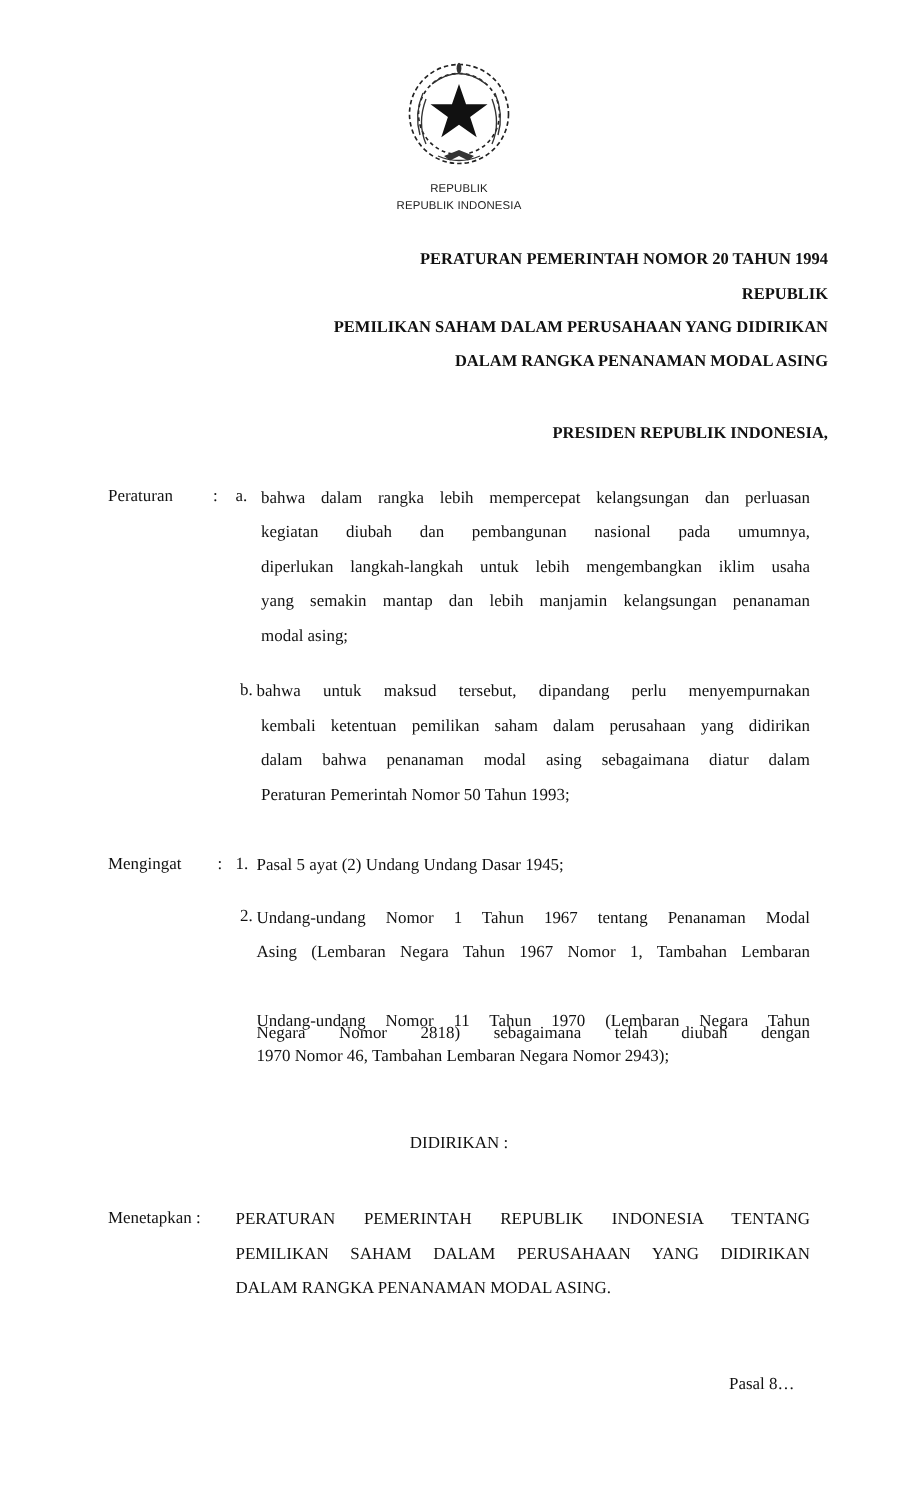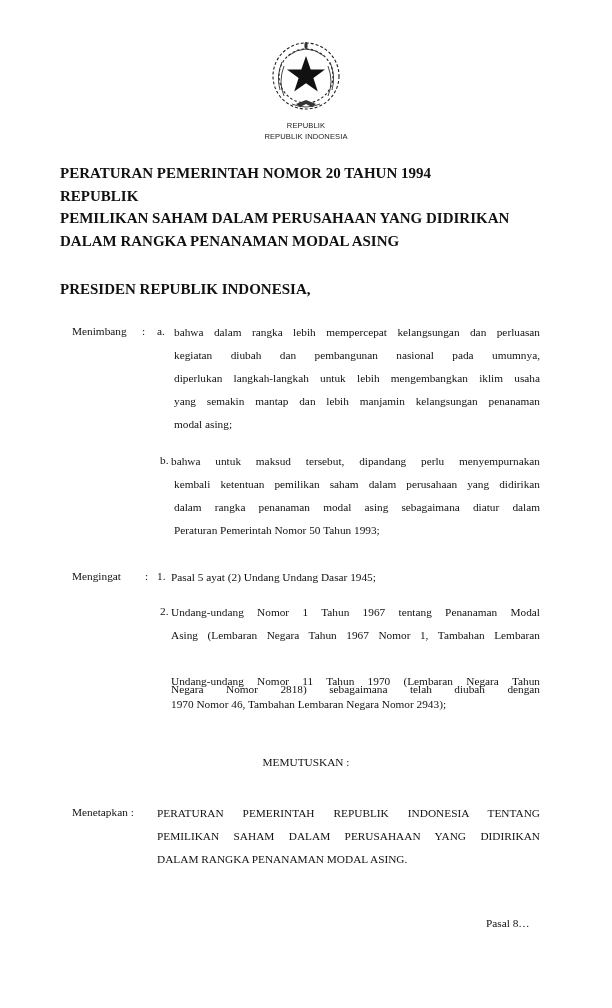--- a/index.html
+++ b/index.html
@@ -23,22 +23,22 @@
       left: 268px; top: 38px; width: 76px; height: 76px;
     }
     .emblem-caption {
       left: 206px; width: 200px; text-align: center;
       font-family: "Liberation Sans", "DejaVu Sans", sans-serif;
       font-size: 7.6px; letter-spacing: 0.1px; color: #222;
     }
 
     
     .heading {
-      left: 60px; width: 492px; text-align: left;
-      font-weight: bold; font-size: 15px; line-height: 14px;
+      left: 60px; width: 492px; text-align: right;
+      font-weight: bold; font-size: 11px; line-height: 14px;
       white-space: nowrap;
     }
 
     
     .label { left: 72px; font-size: 11.3px; white-space: nowrap; }
     .colon { font-size: 11.3px; }
     .marker { font-size: 11.3px; white-space: nowrap; }
 
     
     .line {
@@ -86,47 +86,47 @@
 </div>
 <div class="abs emblem-caption" style="top:121px;">REPUBLIK</div>
 <div class="abs emblem-caption" style="top:132px;">REPUBLIK INDONESIA</div>
 
 <div class="abs heading" style="top:166px;">PERATURAN PEMERINTAH NOMOR 20 TAHUN 1994</div>
 <div class="abs heading" style="top:189px;">REPUBLIK</div>
 <div class="abs heading" style="top:211px;">PEMILIKAN SAHAM DALAM  PERUSAHAAN YANG DIDIRIKAN</div>
 <div class="abs heading" style="top:234px;">DALAM RANGKA PENANAMAN MODAL ASING</div>
 <div class="abs heading" style="top:282px;">PRESIDEN REPUBLIK INDONESIA,</div>
 
-<div class="abs label" style="top:325px;">Menimbang</div>
+<div class="abs label" style="top:325px;">Peraturan</div>
 <div class="abs colon" style="left:142px; top:325px;">:</div>
 <div class="abs marker" style="left:157px; top:325px;">a.</div>
 <div class="abs line" style="left:174px; width:366px; top:325px;">bahwa dalam rangka lebih mempercepat kelangsungan dan perluasan</div>
 <div class="abs line" style="left:174px; width:366px; top:348px;">kegiatan diubah dan pembangunan nasional pada umumnya,</div>
 <div class="abs line" style="left:174px; width:366px; top:371px;">diperlukan langkah-langkah untuk lebih mengembangkan iklim usaha</div>
 <div class="abs line" style="left:174px; width:366px; top:394px;">yang semakin mantap dan lebih manjamin kelangsungan penanaman</div>
 <div class="abs line last" style="left:174px; width:366px; top:417px;">modal asing;</div>
 
 <div class="abs marker" style="left:160px; top:454px;">b.</div>
 <div class="abs line" style="left:171px; width:369px; top:454px;">bahwa untuk maksud tersebut, dipandang perlu menyempurnakan</div>
 <div class="abs line" style="left:174px; width:366px; top:477px;">kembali ketentuan pemilikan saham dalam perusahaan yang didirikan</div>
-<div class="abs line" style="left:174px; width:366px; top:500px;">dalam rangka penanaman modal asing sebagaimana diatur dalam</div>
+<div class="abs line" style="left:174px; width:366px; top:500px;">dalam bahwa penanaman modal asing sebagaimana diatur dalam</div>
 <div class="abs line last" style="left:174px; width:366px; top:523px;">Peraturan Pemerintah Nomor 50 Tahun 1993;</div>
 
 <div class="abs label" style="top:570px;">Mengingat</div>
 <div class="abs colon" style="left:145px; top:570px;">:</div>
 <div class="abs marker" style="left:157px; top:570px;">1.</div>
 <div class="abs line last" style="left:171px; width:369px; top:570px;">Pasal 5 ayat (2) Undang Undang Dasar 1945;</div>
 
 <div class="abs marker" style="left:160px; top:605px;">2.</div>
 <div class="abs line" style="left:171px; width:369px; top:605px;font-family:Liberation Serif, serif;">Undang-undang Nomor 1 Tahun 1967 tentang Penanaman Modal</div>
 <div class="abs line" style="left:171px; width:369px; top:628px;">Asing (Lembaran Negara Tahun 1967 Nomor 1, Tambahan Lembaran</div>
 <div class="abs line" style="left:171px; width:369px; top:682px;">Negara Nomor 2818) sebagaimana telah diubah dengan</div>
 <div class="abs line" style="left:171px; width:369px; top:674px;">Undang-undang Nomor 11 Tahun 1970 (Lembaran Negara Tahun</div>
 <div class="abs line last" style="left:171px; width:369px; top:697px;">1970 Nomor 46, Tambahan Lembaran Negara Nomor 2943);</div>
 
-<div class="abs center" style="top:756px;">MEMUTUSKAN  :</div>
+<div class="abs center" style="top:756px;">DIDIRIKAN  :</div>
 
 <div class="abs label" style="top:806px;">Menetapkan :</div>
 <div class="abs line" style="left:157px; width:383px; top:806px;">PERATURAN PEMERINTAH REPUBLIK INDONESIA TENTANG</div>
 <div class="abs line" style="left:157px; width:383px; top:829px;">PEMILIKAN SAHAM DALAM PERUSAHAAN YANG DIDIRIKAN</div>
 <div class="abs line last" style="left:157px; width:383px; top:852px;">DALAM RANGKA PENANAMAN MODAL ASING.</div>
 
 <div class="abs" style="left:486px; top:917px; font-size:11.3px; white-space:nowrap;">Pasal  8…</div>
 
 </body></html>

